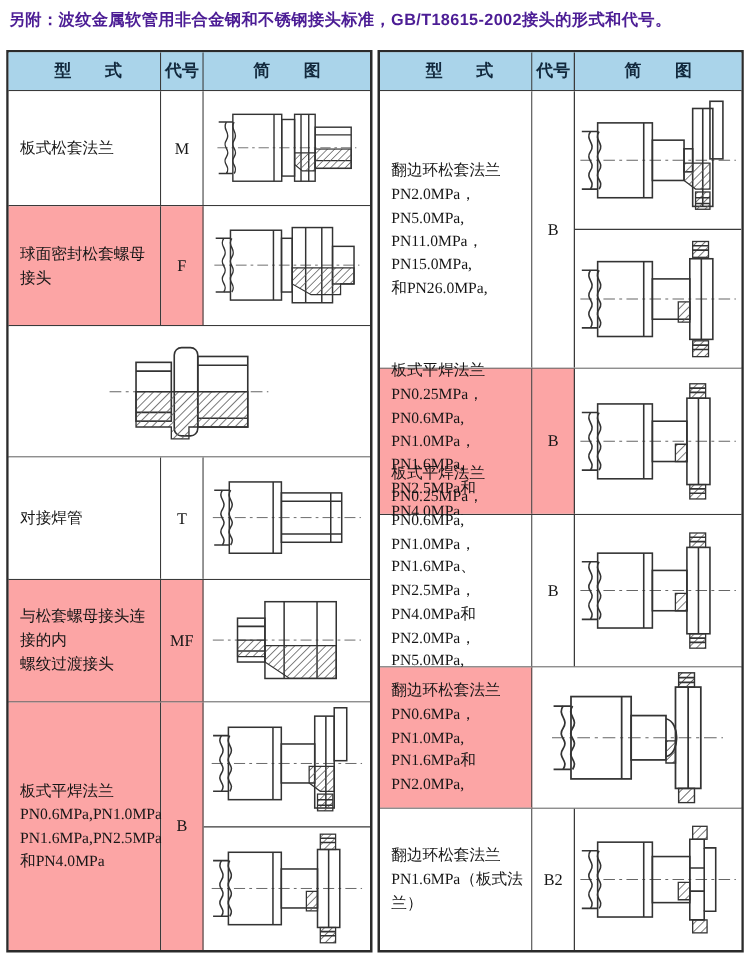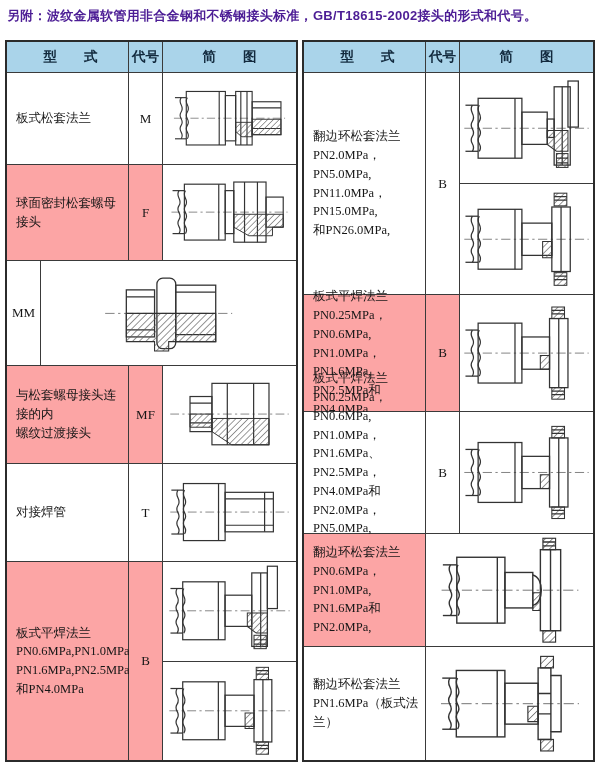--- a/index.html
+++ b/index.html
@@ -89,70 +89,69 @@
               <rect x="60" y="14" width="30" height="56" stroke="#333" stroke-width="1.1" fill="none"></rect>
               <path d="M70,14 V70 M82,14 V70" stroke="#333" stroke-width="1.1" fill="none"></path>
               <rect x="90" y="28" width="16" height="28" stroke="#333" stroke-width="1.1" fill="none"></rect>
               <path d="M60,44 H106 V56 H96 V64 H74 L60,56 Z" fill="url(#hatch)" stroke="#333" stroke-width="0.9"></path>
             </svg>
           </div>
       </div>
     </div>
 
     <div class="row" style="height:105px">
-      <div class="cell code">MM</div>
       <div class="cell diag">
         <div class="dbox">
             <svg viewBox="0 0 112 84" preserveAspectRatio="xMidYMid meet">
               <path d="M2,42 H110" stroke="#666" stroke-width="0.7" stroke-dasharray="8 3 2 3" fill="none"></path>
               <rect x="20" y="22" width="24" height="40" stroke="#333" stroke-width="1.1" fill="none"></rect>
               <path d="M20,28 H44 M20,56 H44" stroke="#333" stroke-width="1.1" fill="none"></path>
               <rect x="46" y="12" width="16" height="60" rx="5" stroke="#333" stroke-width="1.1" fill="none"></rect>
               <rect x="62" y="18" width="34" height="48" stroke="#333" stroke-width="1.1" fill="none"></rect>
               <path d="M62,24 H96 M62,60 H96" stroke="#333" stroke-width="1.1" fill="none"></path>
               <path d="M20,42 H96 V66 H56 V74 H44 V66 H20 Z" fill="url(#hatch)" stroke="#333" stroke-width="0.9"></path>
             </svg>
           </div>
       </div>
     </div>
 
+    <div class="row" style="height:98px">
+      <div class="cell type">对接焊管</div>
+      <div class="cell code">T</div>
+      <div class="cell diag">
+        <div class="dbox">
+            <svg viewBox="0 0 112 84" preserveAspectRatio="xMidYMid meet">
+              <path d="M2,42 H110" stroke="#666" stroke-width="0.7" stroke-dasharray="8 3 2 3" fill="none"></path>
+              <path d="M3,22 H14" stroke="#333" stroke-width="1.1" fill="none"></path>
+              <path d="M3,62 H14" stroke="#333" stroke-width="1.1" fill="none"></path>
+              <path d="M9,22 c-4,6 4,8 0,14 c-4,6 4,7 0,13 c-4,6 4,7 0,13" stroke="#333" stroke-width="1.1" fill="none"></path>
+              <path d="M15,22 c-4,6 4,8 0,14 c-4,6 4,7 0,13 c-4,6 4,7 0,13" stroke="#333" stroke-width="1.1" fill="none"></path>
+              <rect x="14" y="16" width="38" height="52" stroke="#333" stroke-width="1.1" fill="none"></rect>
+              <path d="M46,16 V68" stroke="#333" stroke-width="1.1" fill="none"></path>
+              <rect x="52" y="24" width="44" height="36" stroke="#333" stroke-width="1.1" fill="none"></rect>
+              <path d="M52,30 H96 M52,54 H96 M88,24 V60" stroke="#333" stroke-width="1.1" fill="none"></path>
+            </svg>
+          </div>
+      </div>
+    </div>
+
     <div class="row hl" style="height:98px">
       <div class="cell type">与松套螺母接头连接的内
 螺纹过渡接头</div>
       <div class="cell code">MF</div>
       <div class="cell diag">
         <div class="dbox">
             <svg viewBox="0 0 112 84" preserveAspectRatio="xMidYMid meet">
               <path d="M2,42 H110" stroke="#666" stroke-width="0.7" stroke-dasharray="8 3 2 3" fill="none"></path>
               <rect x="20" y="26" width="20" height="32" stroke="#333" stroke-width="1.1" fill="none"></rect>
               <path d="M20,32 H40 M20,50 H40" stroke="#333" stroke-width="1.1" fill="none"></path>
               <rect x="40" y="14" width="52" height="56" stroke="#333" stroke-width="1.1" fill="none"></rect>
               <path d="M54,14 V70 M78,14 V70" stroke="#333" stroke-width="1.1" fill="none"></path>
               <path d="M20,42 H40 V54 H20 Z" fill="url(#hatch)" stroke="#333" stroke-width="0.9"></path>
               <path d="M40,46 H92 V70 H58 L40,58 Z" fill="url(#hatch)" stroke="#333" stroke-width="0.9"></path>
-            </svg>
-          </div>
-      </div>
-    </div>
-
-    <div class="row" style="height:98px">
-      <div class="cell type">对接焊管</div>
-      <div class="cell code">T</div>
-      <div class="cell diag">
-        <div class="dbox">
-            <svg viewBox="0 0 112 84" preserveAspectRatio="xMidYMid meet">
-              <path d="M2,42 H110" stroke="#666" stroke-width="0.7" stroke-dasharray="8 3 2 3" fill="none"></path>
-              <path d="M3,22 H14" stroke="#333" stroke-width="1.1" fill="none"></path>
-              <path d="M3,62 H14" stroke="#333" stroke-width="1.1" fill="none"></path>
-              <path d="M9,22 c-4,6 4,8 0,14 c-4,6 4,7 0,13 c-4,6 4,7 0,13" stroke="#333" stroke-width="1.1" fill="none"></path>
-              <path d="M15,22 c-4,6 4,8 0,14 c-4,6 4,7 0,13 c-4,6 4,7 0,13" stroke="#333" stroke-width="1.1" fill="none"></path>
-              <rect x="14" y="16" width="38" height="52" stroke="#333" stroke-width="1.1" fill="none"></rect>
-              <path d="M46,16 V68" stroke="#333" stroke-width="1.1" fill="none"></path>
-              <rect x="52" y="24" width="44" height="36" stroke="#333" stroke-width="1.1" fill="none"></rect>
-              <path d="M52,30 H96 M52,54 H96 M88,24 V60" stroke="#333" stroke-width="1.1" fill="none"></path>
             </svg>
           </div>
       </div>
     </div>
 
     <div class="row hl" style="height:199px">
       <div class="cell type">板式平焊法兰
 PN0.6MPa,PN1.0MPa,
 PN1.6MPa,PN2.5MPa,
 和PN4.0MPa</div>
@@ -337,20 +336,21 @@
               <path d="M74,44 H80 V58 H74 Z" fill="url(#hatch)" stroke="#333" stroke-width="0.9"></path>
               <path d="M88,10 V74" stroke="#333" stroke-width="1.1" fill="none"></path>
             </svg>
           </div>
       </div>
     </div>
 
     <div class="row" style="height:114px">
       <div class="cell type">翻边环松套法兰
 PN1.6MPa（板式法兰）</div>
+      <div class="cell code">B2</div>
       <div class="cell diag">
         <div class="dbox">
             <svg viewBox="0 0 112 84" preserveAspectRatio="xMidYMid meet">
               <path d="M2,42 H110" stroke="#666" stroke-width="0.7" stroke-dasharray="8 3 2 3" fill="none"></path>
               <path d="M3,22 H14" stroke="#333" stroke-width="1.1" fill="none"></path>
               <path d="M3,62 H14" stroke="#333" stroke-width="1.1" fill="none"></path>
               <path d="M9,22 c-4,6 4,8 0,14 c-4,6 4,7 0,13 c-4,6 4,7 0,13" stroke="#333" stroke-width="1.1" fill="none"></path>
               <path d="M15,22 c-4,6 4,8 0,14 c-4,6 4,7 0,13 c-4,6 4,7 0,13" stroke="#333" stroke-width="1.1" fill="none"></path>
               <rect x="14" y="16" width="38" height="52" stroke="#333" stroke-width="1.1" fill="none"></rect>
               <path d="M46,16 V68" stroke="#333" stroke-width="1.1" fill="none"></path>

